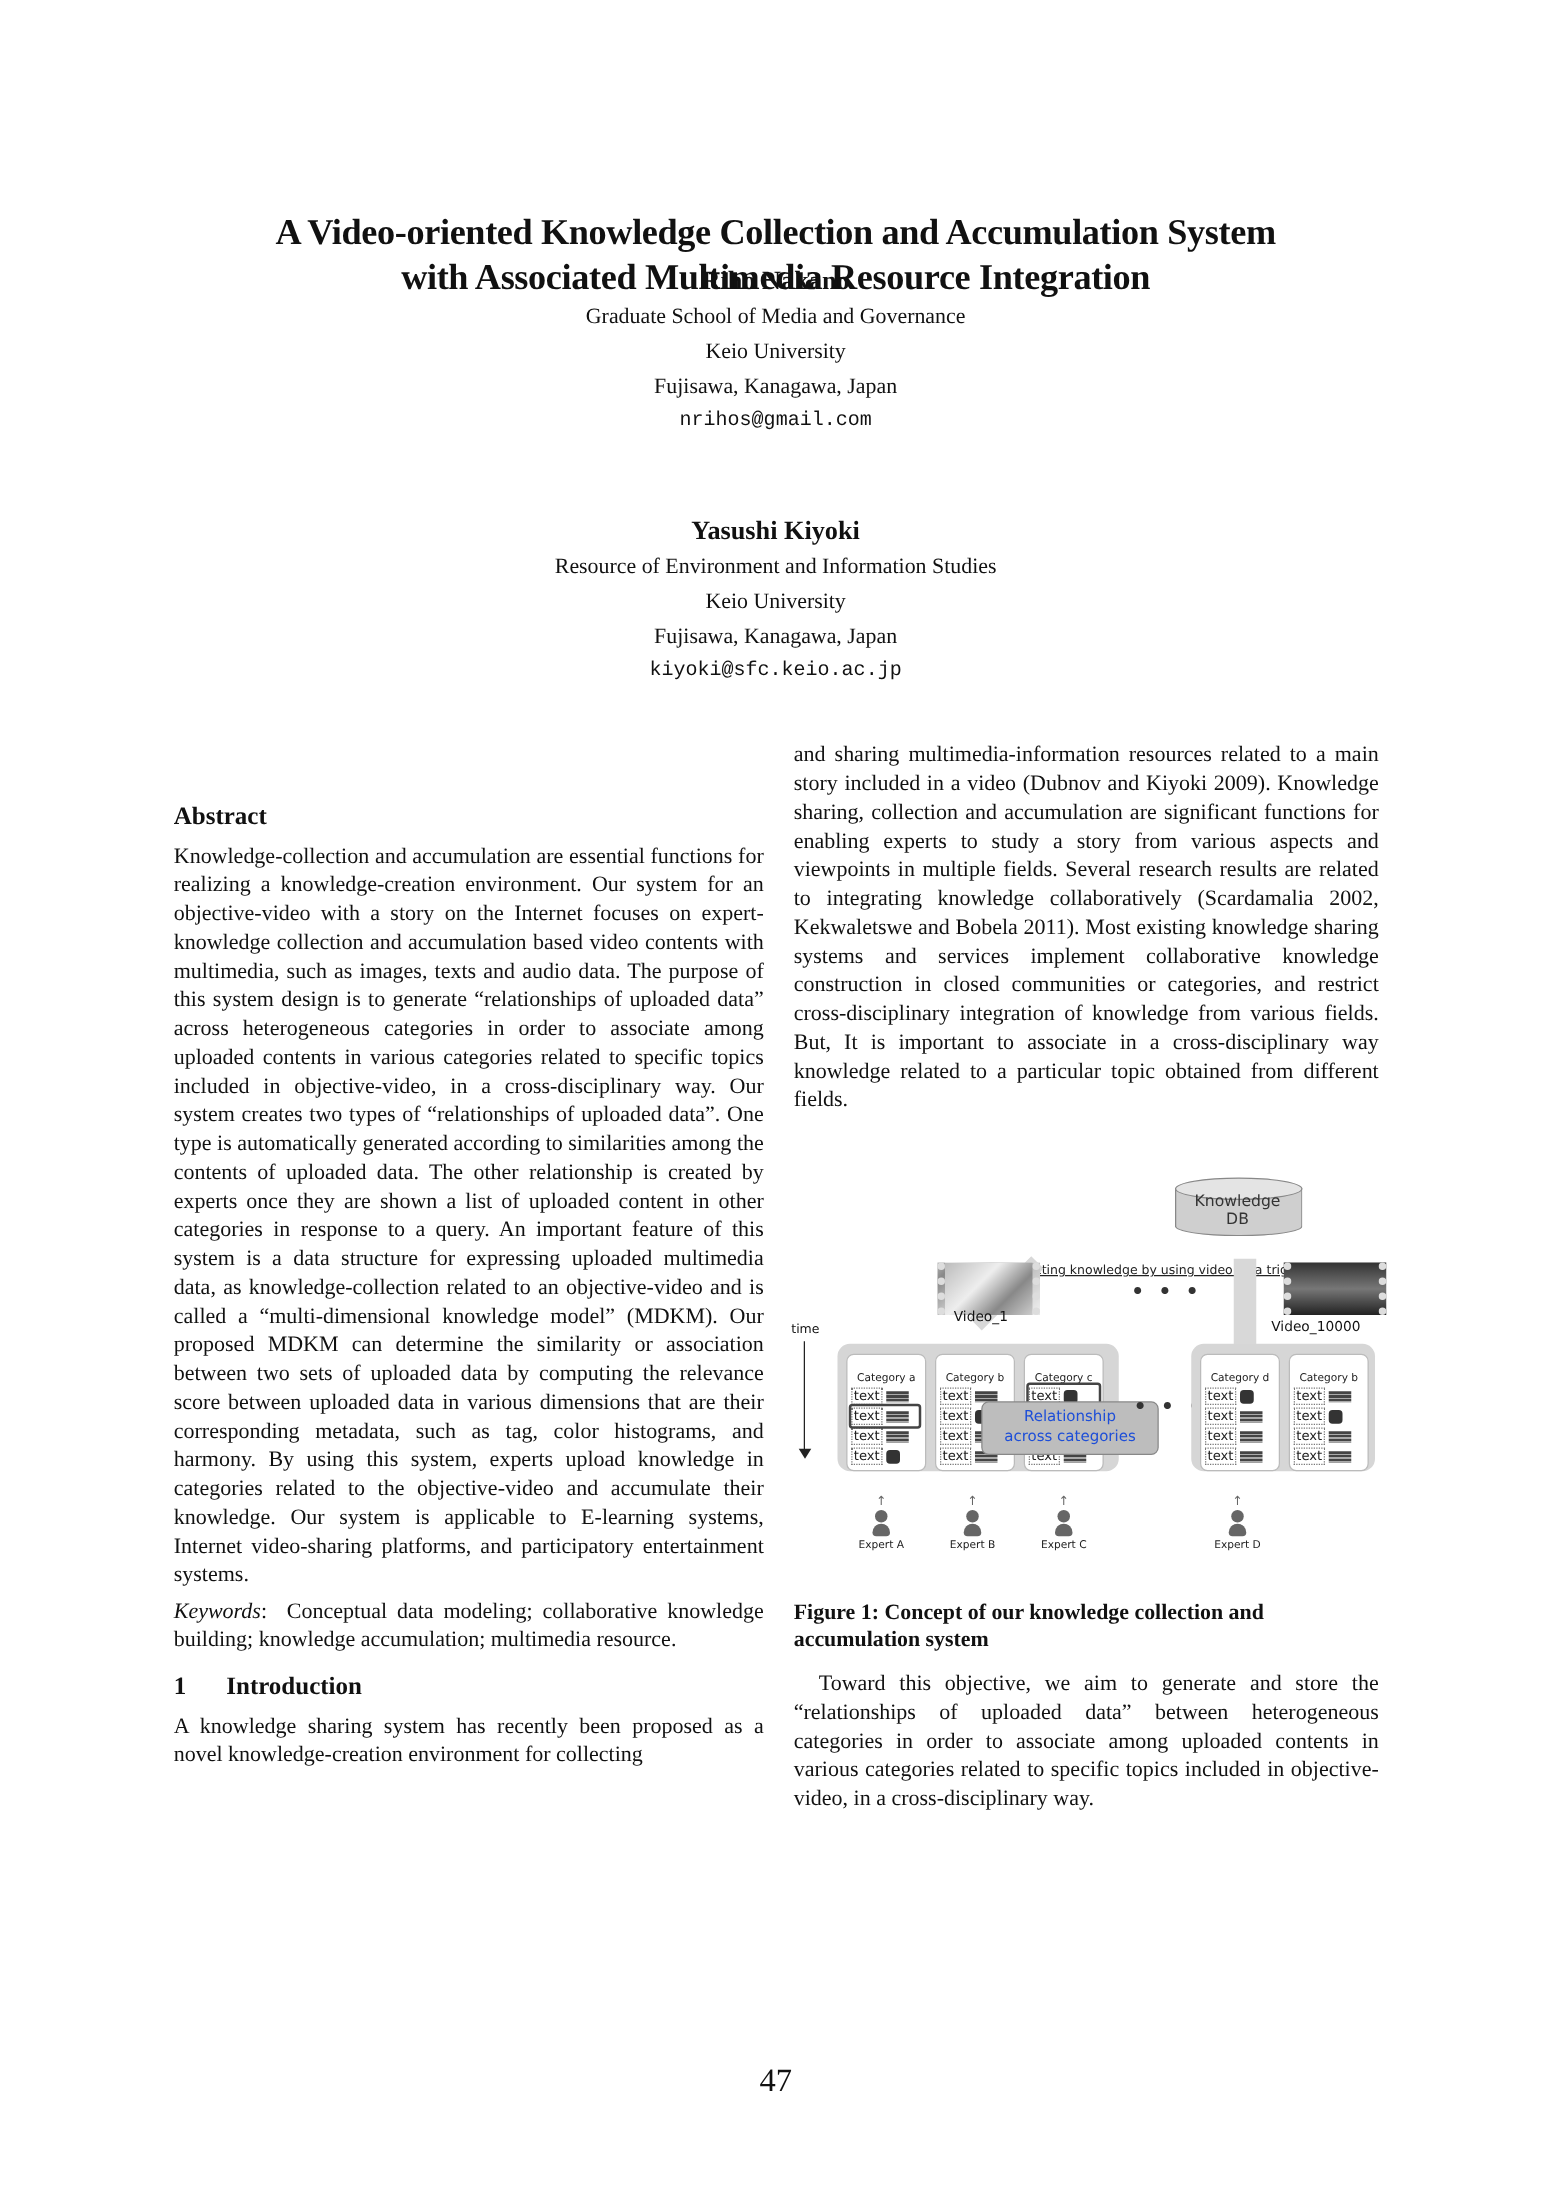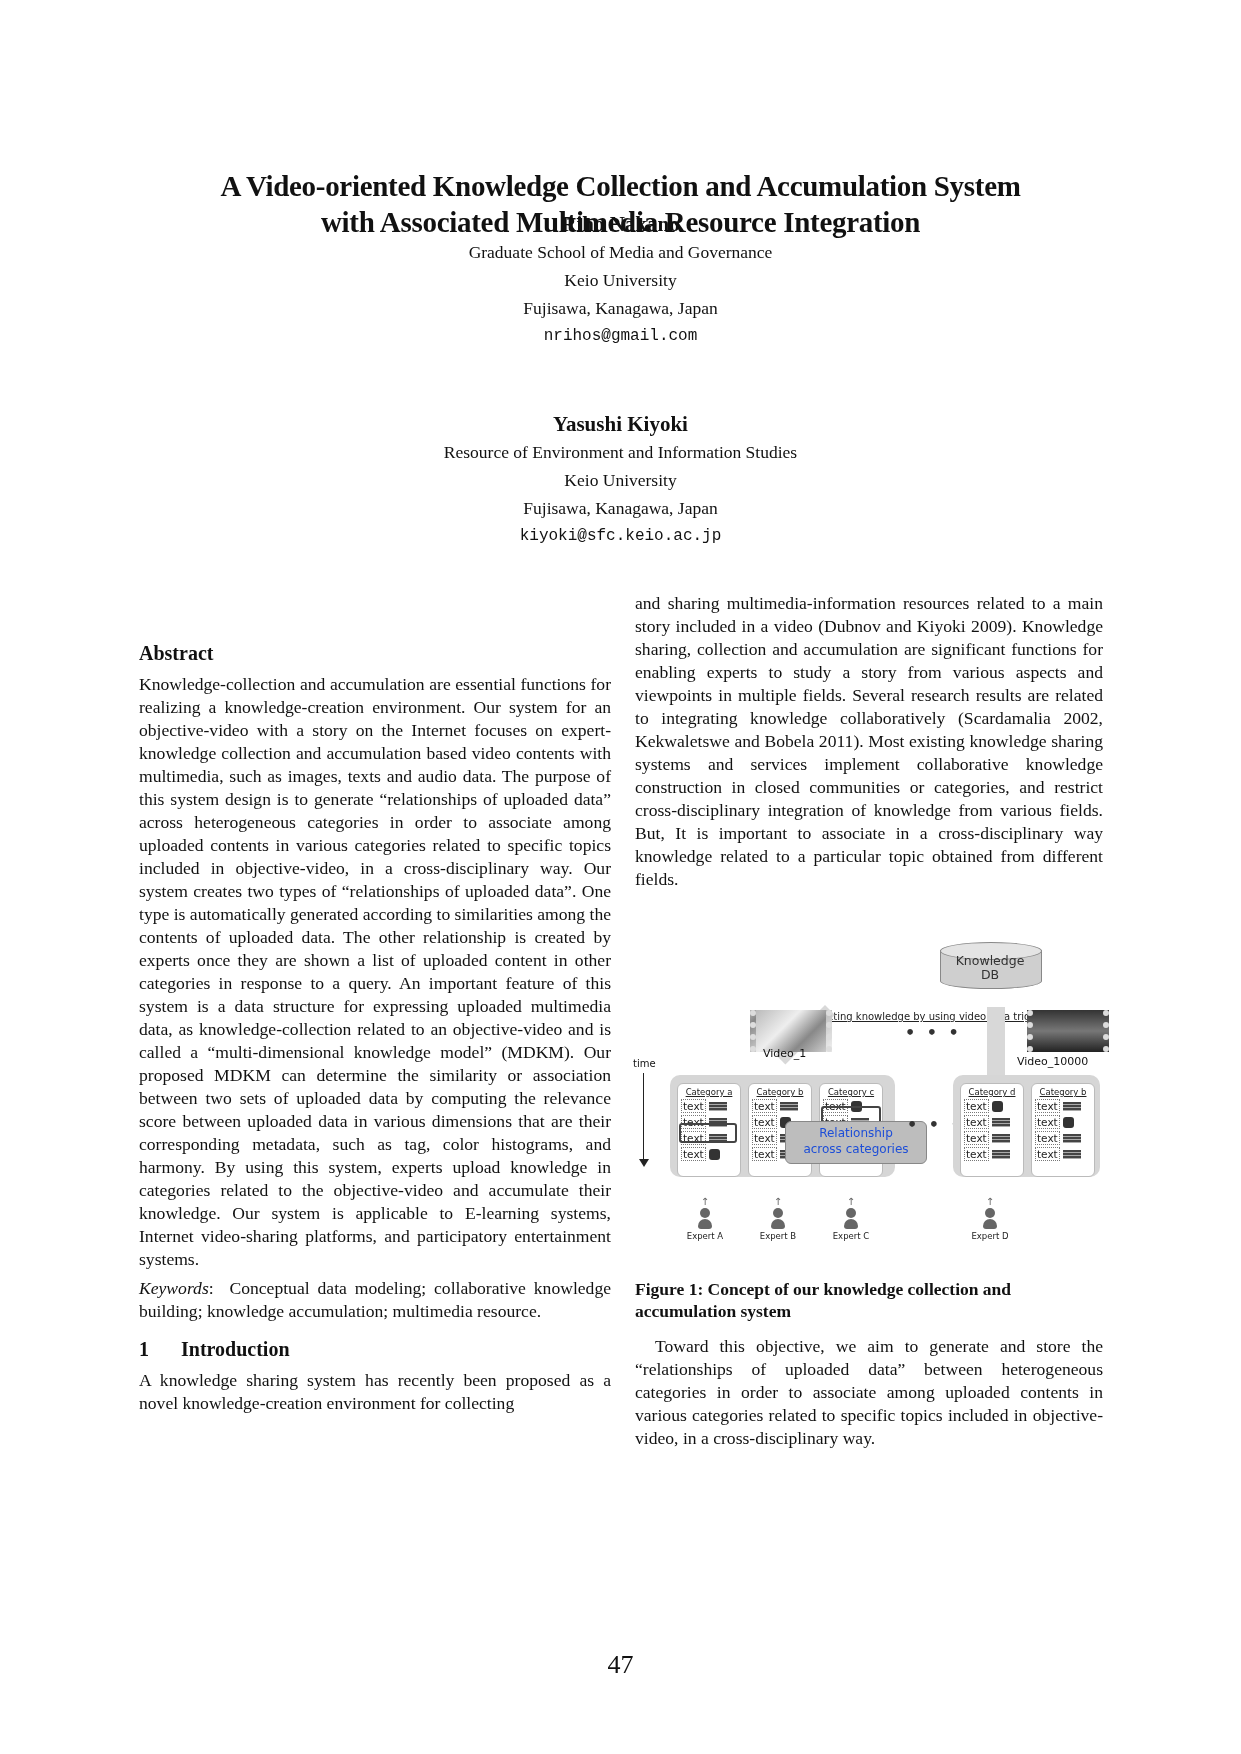--- a/index.html
+++ b/index.html
@@ -26,21 +26,21 @@
   .video.v1 { left:115px; top:75px; background:linear-gradient(135deg,#bbb,#eee 40%,#888 70%,#ccc); }
   .video.v2 { left:392px; top:75px; background:linear-gradient(180deg,#333,#777 50%,#222); }
   .video-label { position:absolute; font-size:11px; color:#111; }
   .dots { position:absolute; font-size:16px; font-weight:bold; color:#333; letter-spacing:3px; }
   .big-arrow { position:absolute; background:#d8d8d8; }
   .time-label { position:absolute; left:-2px; top:123px; font-size:10px; }
   .time-line { position:absolute; left:8px; top:138px; width:1px; height:90px; background:#222; }
   .time-head { position:absolute; left:4px; top:224px; width:0; height:0; border-left:5px solid transparent; border-right:5px solid transparent; border-top:8px solid #222; }
   .group { position:absolute; background:#d6d6d6; border-radius:10px; }
   .cat { position:absolute; width:62px; height:92px; background:#fff; border-radius:6px; border:1px solid #bbb; }
-  .cat-title { font-size:8.5px; text-decoration:underline; text-align:center; margin-top:3px; color:#222; }
+  .cat-title { font-size:8.5px; text-align:center; margin-top:14px; color:#222; }
   .cat-row { display:flex; align-items:center; gap:3px; margin:2px 3px; }
   .txt { font-size:10.5px; border:1px dotted #777; padding:0 1px; line-height:12px; color:#222; }
   .bars { width:18px; height:9px; background:repeating-linear-gradient(180deg,#444 0 2px,#aaa 2px 3px); }
   .spk { width:11px; height:11px; background:#333; border-radius:3px; }
   .hl { position:absolute; border:2px solid #444; border-radius:3px; }
   .rel-box { position:absolute; left:150px; top:186px; width:140px; height:38px; background:#bdbdbd; border:1px solid #888; border-radius:6px; font-size:12px; text-align:center; line-height:16px; padding-top:3px; color:#1d4ed8; }
   .expert { position:absolute; width:60px; text-align:center; font-size:8.5px; color:#222; }
   .expert .ar { font-size:10px; line-height:10px; color:#666; }
   .expert .head { width:10px; height:10px; background:#666; border-radius:50%; margin:1px auto 0; }
   .expert .bod { width:14px; height:10px; background:#666; border-radius:7px 7px 3px 3px; margin:1px auto 2px; }

